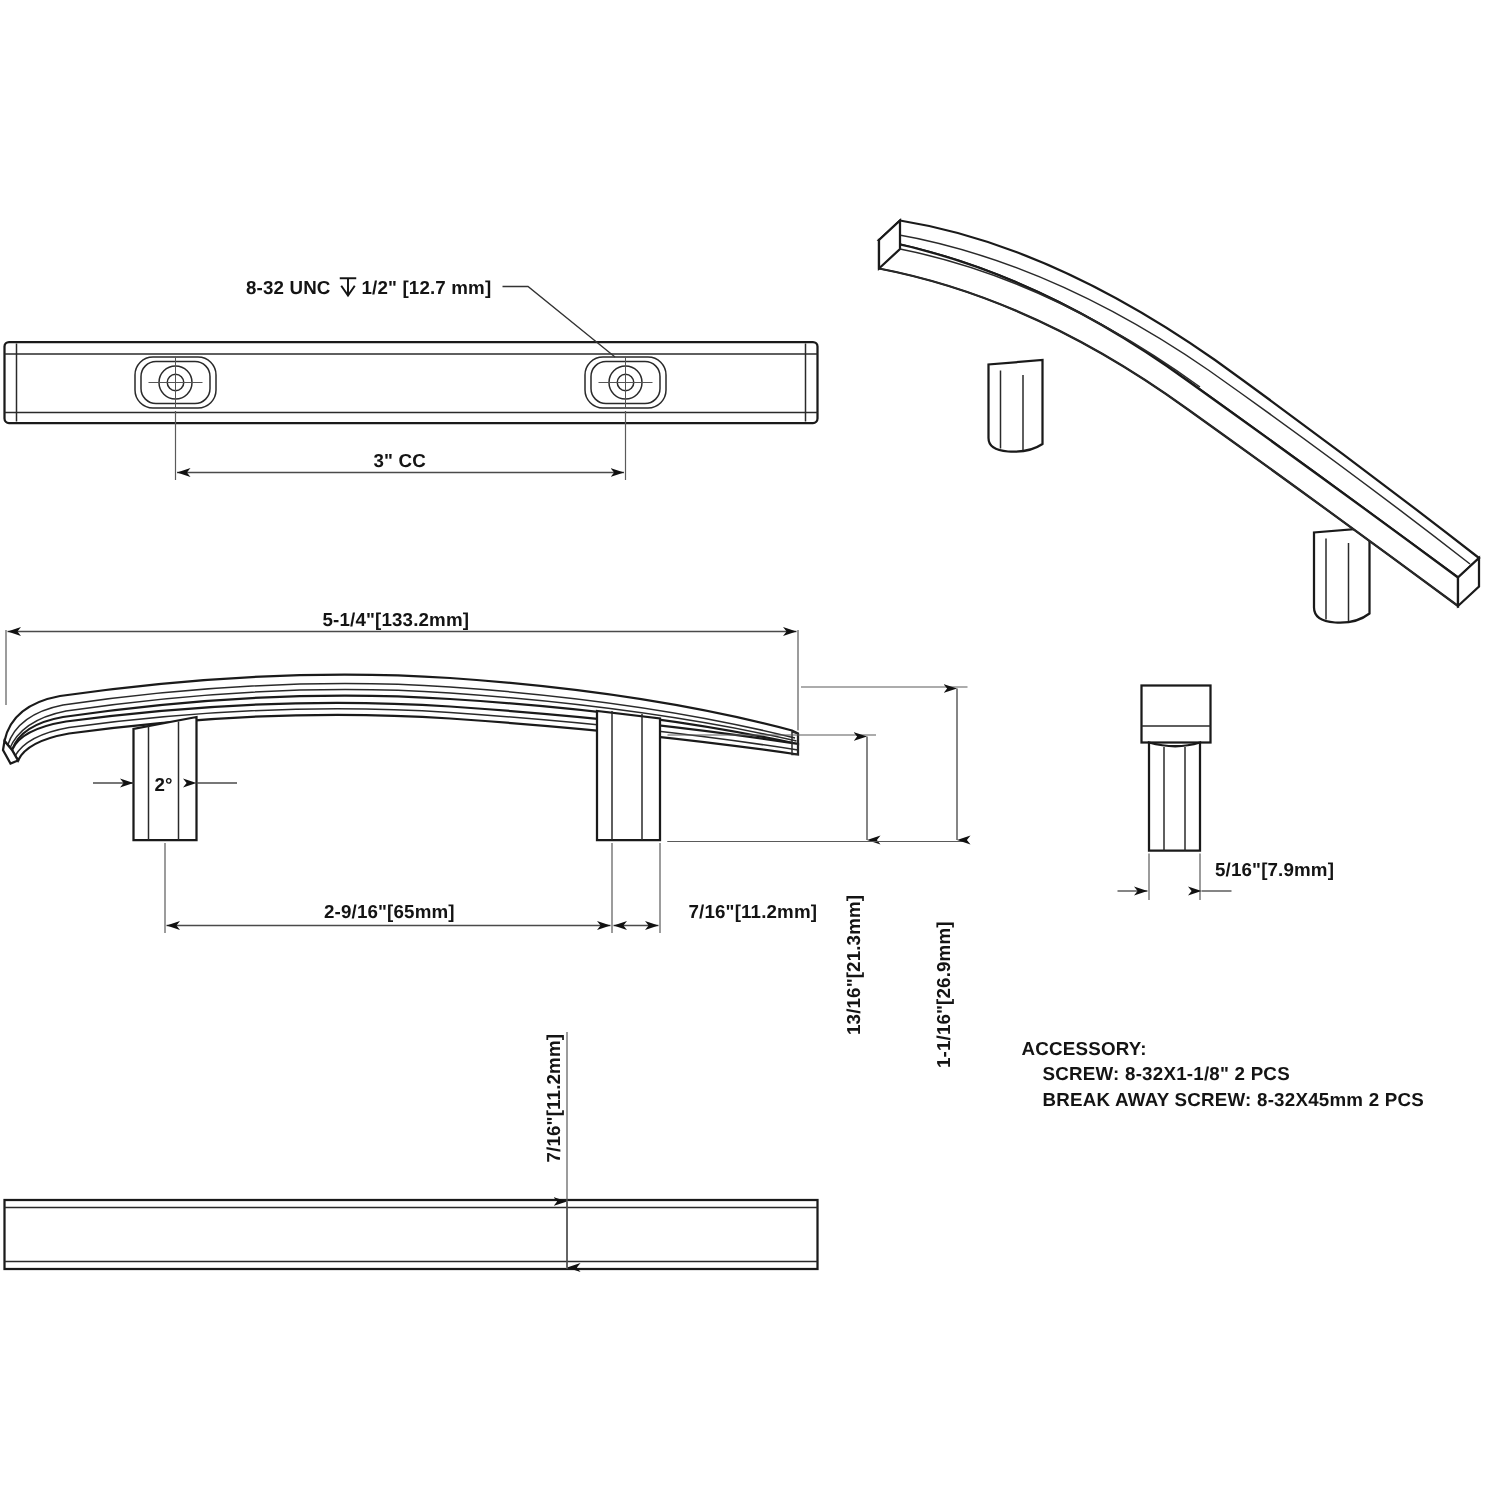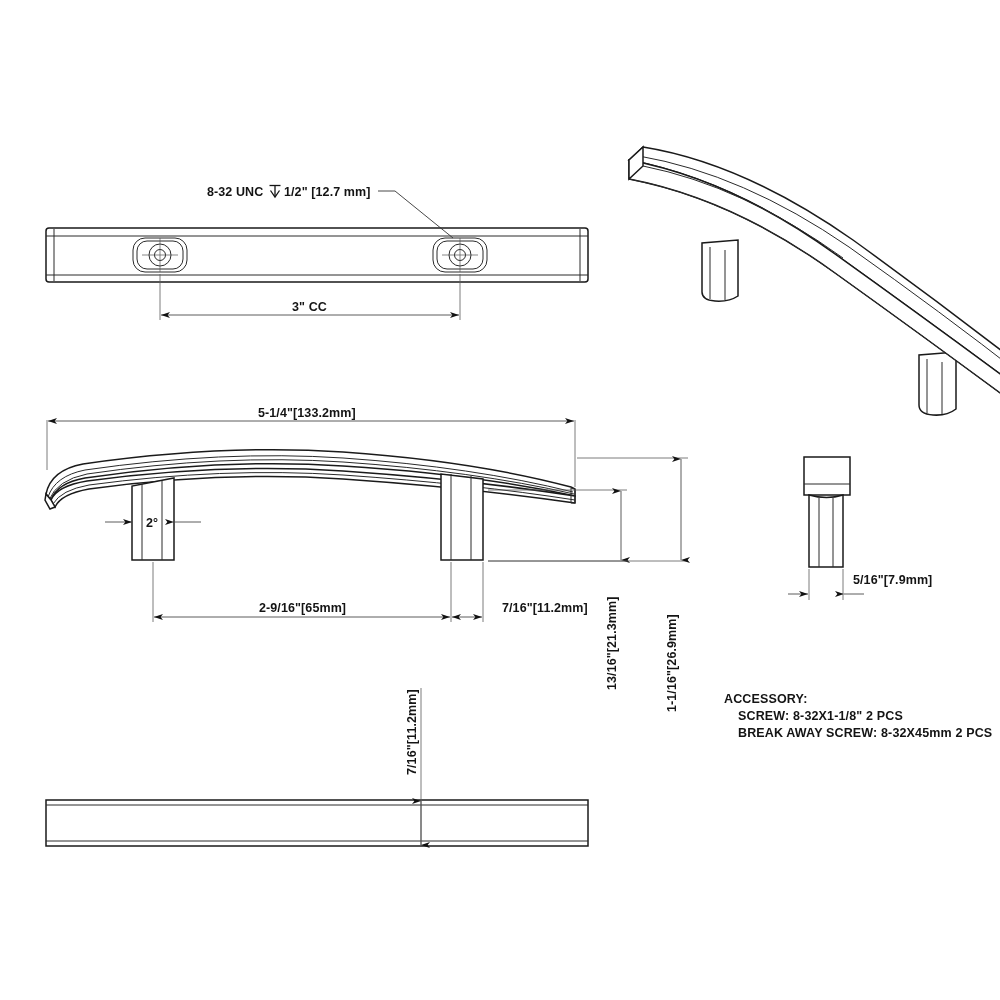--- a/index.html
+++ b/index.html
@@ -4,21 +4,21 @@
 <title>Cabinet Pull Technical Drawing</title>
 <style>
   html,body{margin:0;padding:0;background:#ffffff;}
   body{
     width:1000px;height:1000px;
     font-family:"Liberation Sans","DejaVu Sans",sans-serif;
     color:#1a1a1a;
     overflow:hidden;
     position:relative;
   }
-  #sheet{position:absolute;left:0;top:0;width:868px;height:1000px;padding-left:43px;}
+  #sheet{position:absolute;left:0;top:0;width:868px;height:1000px;}
   svg{display:block;}
   .dimtext{
     font-family:"Liberation Sans","DejaVu Sans",sans-serif;
     font-size:12.5px;
     font-weight:600;
     fill:#141414;
     letter-spacing:.1px;
   }
   .acctext{
     font-family:"Liberation Sans","DejaVu Sans",sans-serif;

